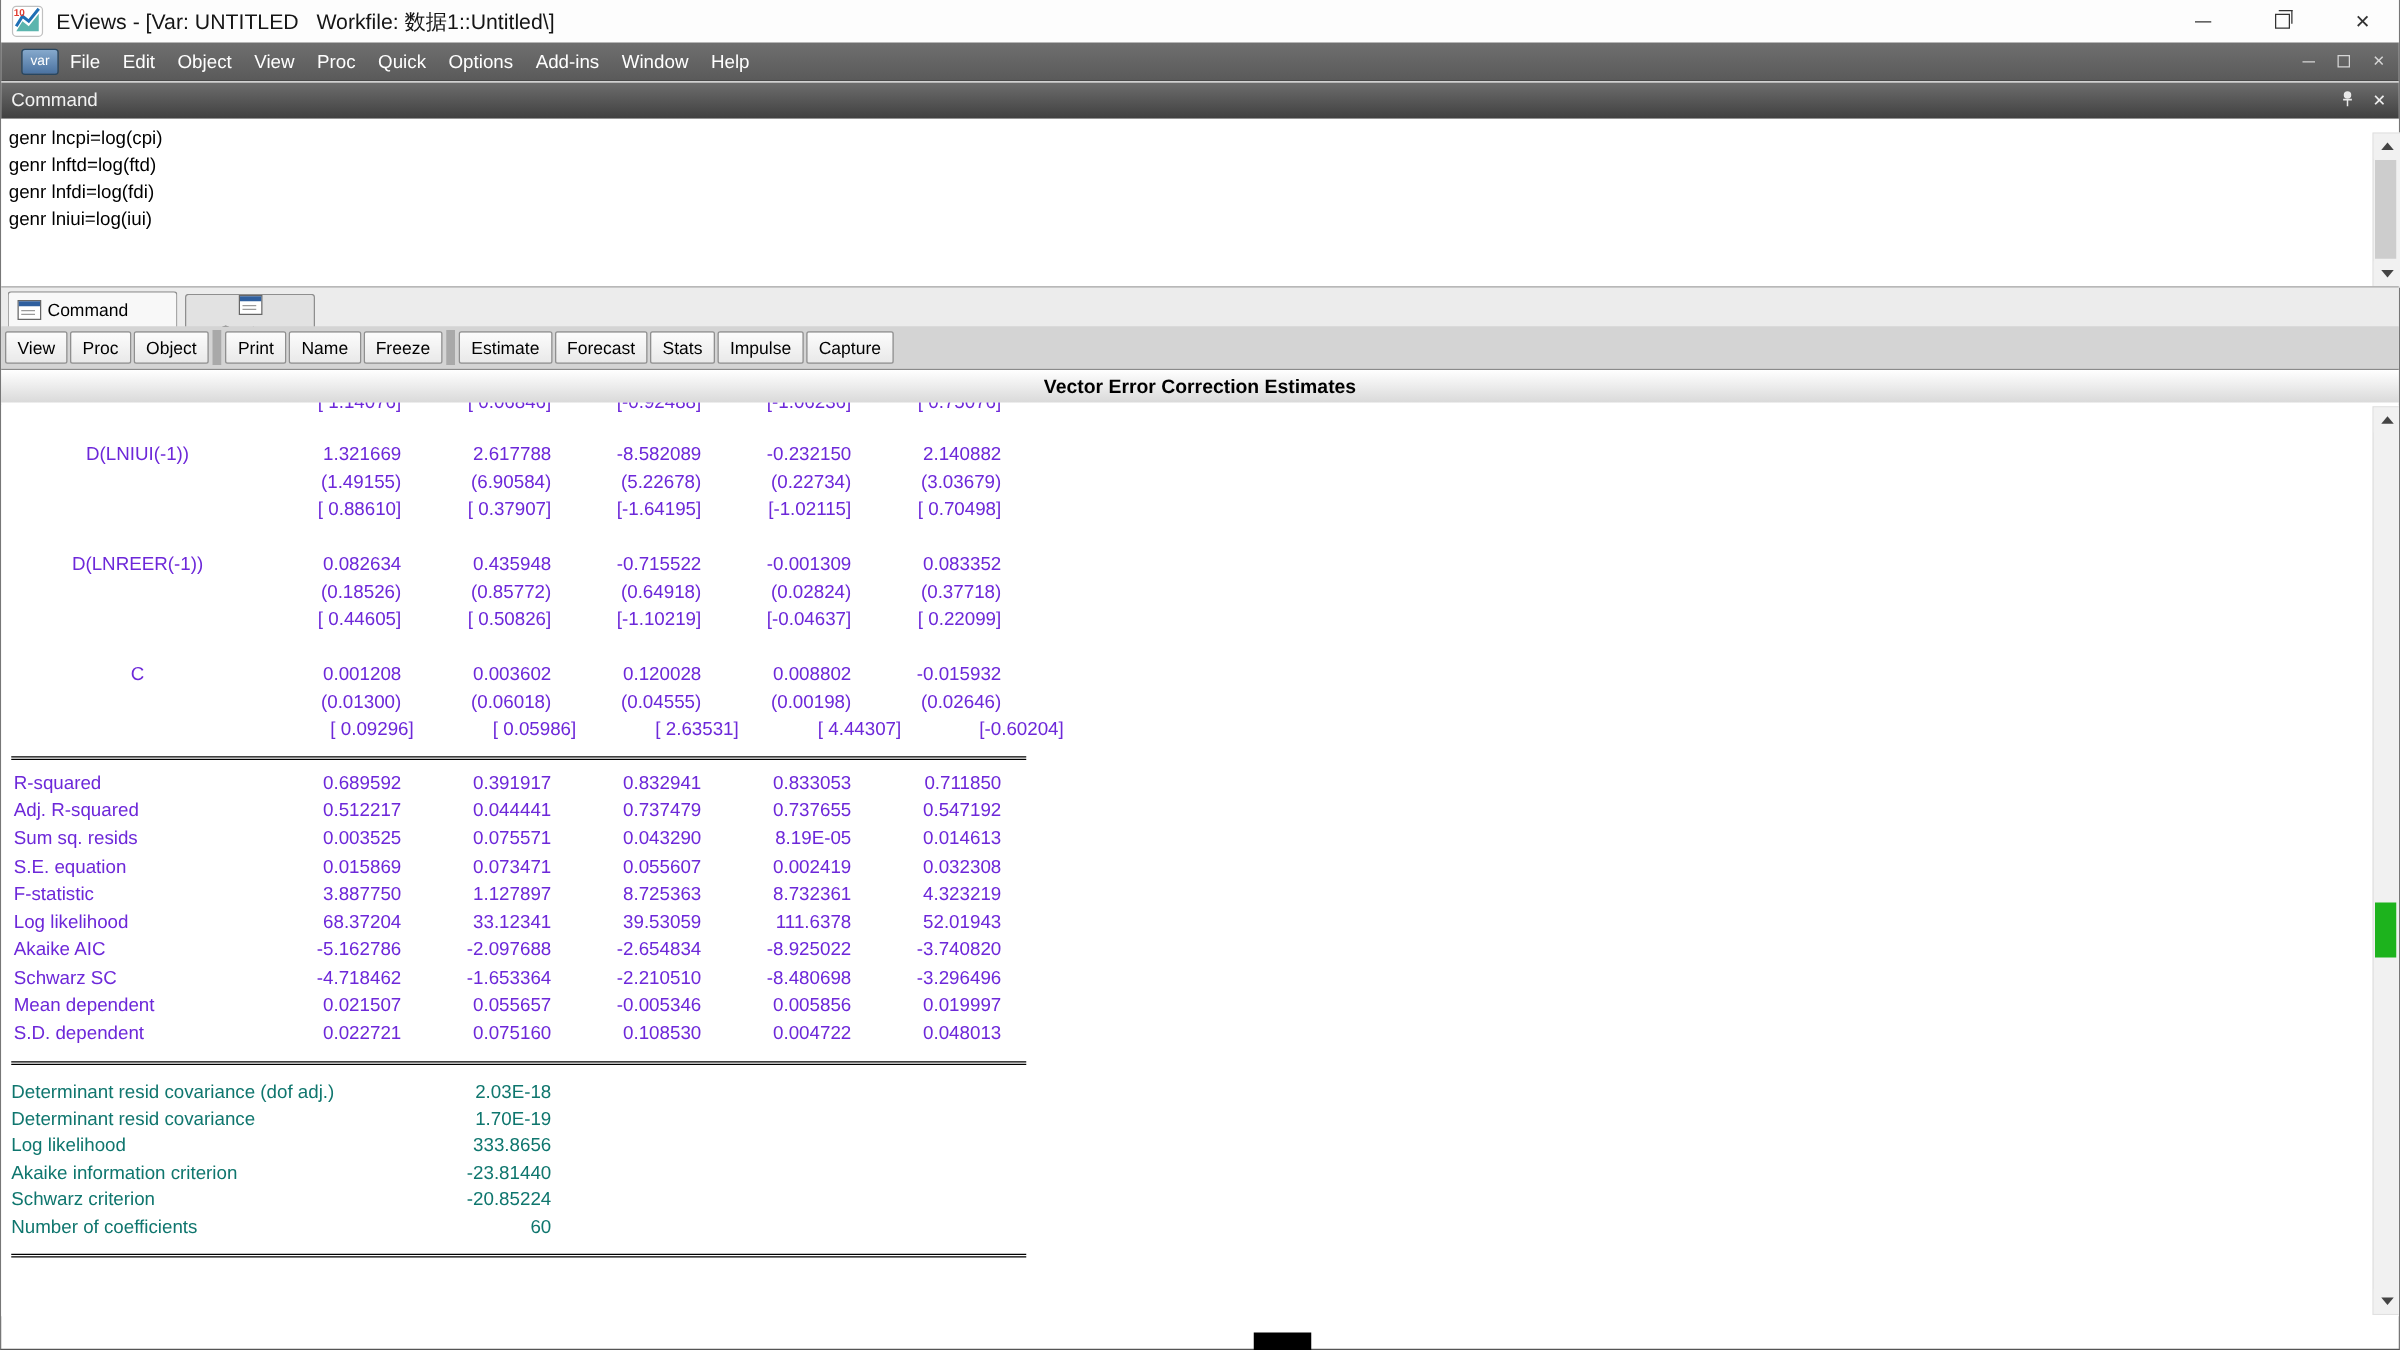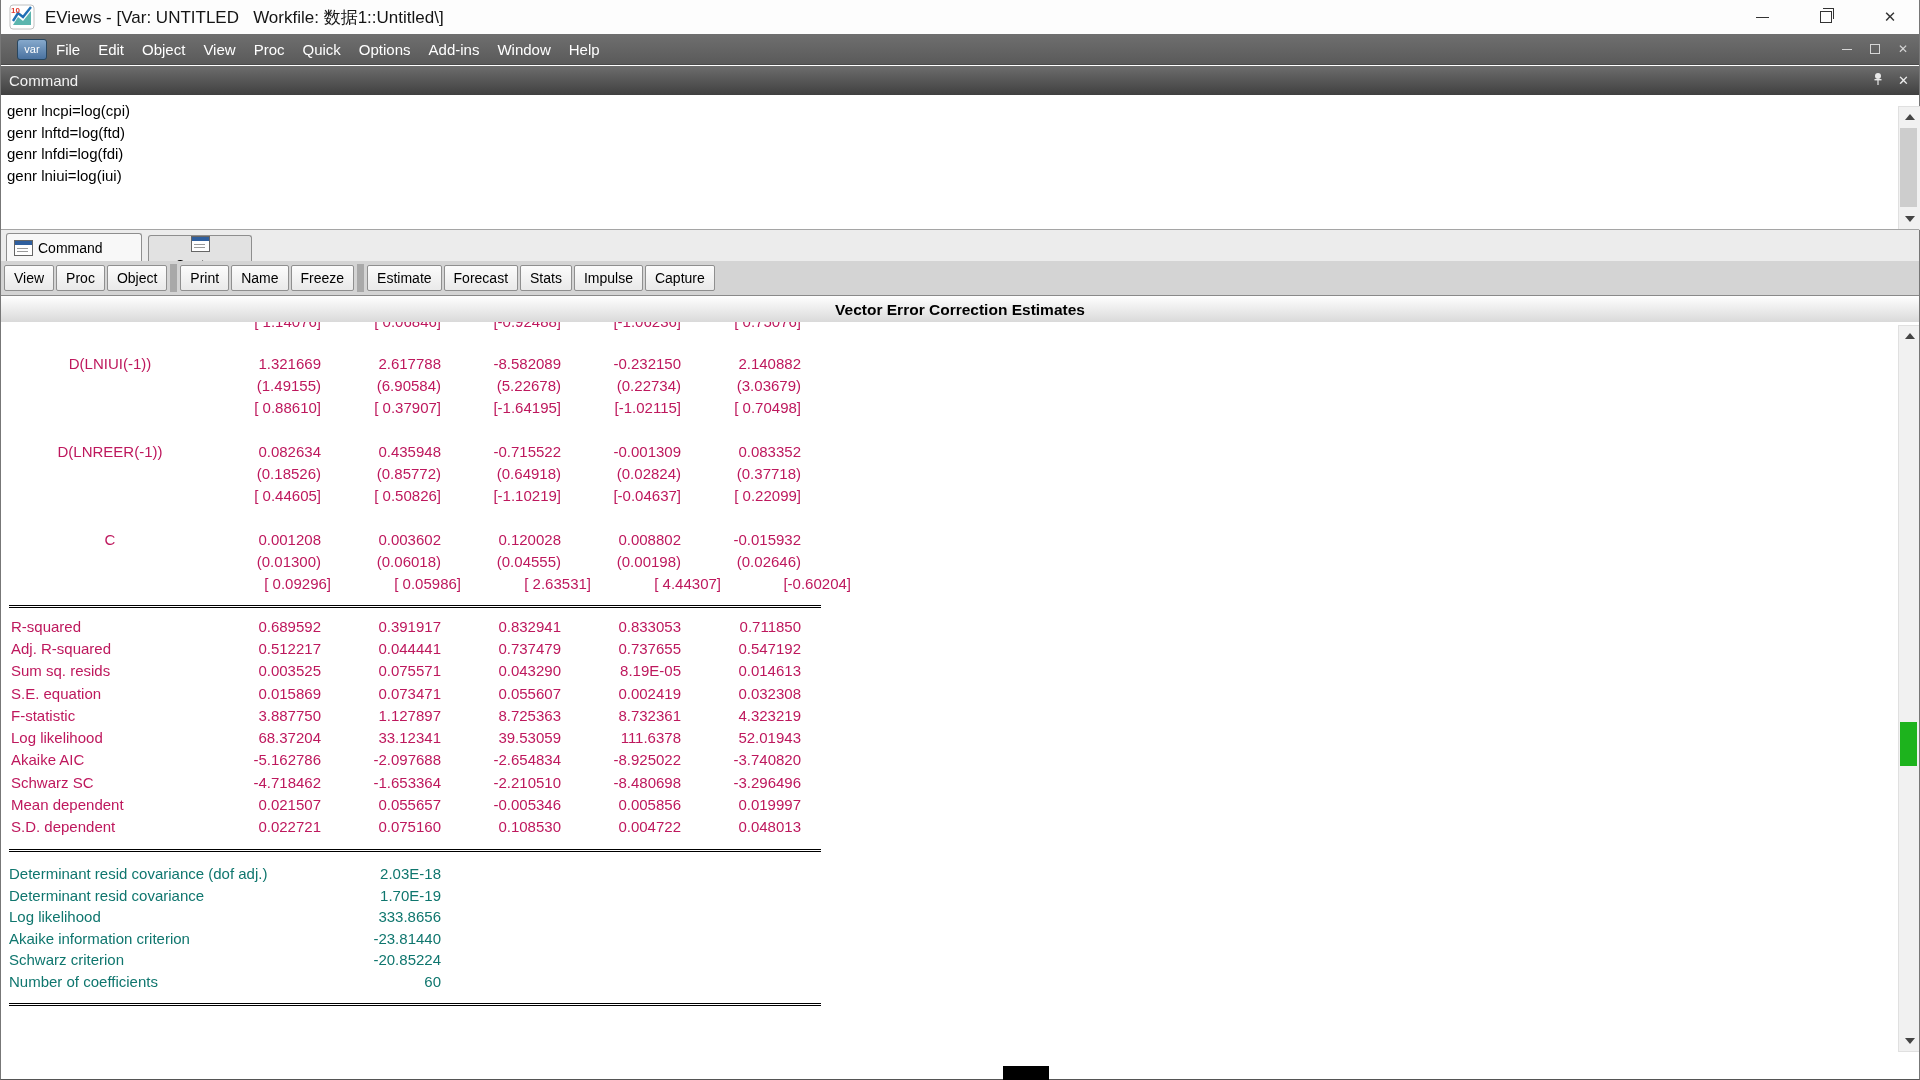--- a/index.html
+++ b/index.html
@@ -54,21 +54,21 @@
   .toolrow{position:absolute;left:0;top:261px;width:100%;height:34px;background:#d4d4d4;display:flex;align-items:center;}
   .tbtn{height:24px;margin:0 1px;padding:0 9px;background:linear-gradient(#fcfcfc,#e9e9e9);border:1px solid #8f8f8f;border-radius:2px;font-size:14px;display:flex;align-items:center;cursor:default;}
   .tsep{width:7px;height:28px;background:#a9a9a9;margin:0 2px;}
   .toolrow .lead{width:2px;}
 
   
   .rephead{position:absolute;left:0;top:295px;width:100%;height:27px;background:linear-gradient(#ffffff,#d8d8d8);border-top:1px solid #8a8a8a;border-bottom:1px solid #aaa;display:flex;align-items:center;justify-content:center;font-size:15.5px;font-weight:bold;color:#000;}
 
   
   .report{position:absolute;left:0;top:322px;width:100%;height:731px;background:#fff;overflow:hidden;}
-  .trow{position:absolute;left:0;width:828px;height:20px;display:grid;grid-template-columns:202px 110px 120px 120px 120px 120px;padding-left:8px;font-size:15px;line-height:20px;color:#be185d;}
+  .trow{position:absolute;left:0;width:828px;height:20px;display:grid;grid-template-columns:202px 110px 120px 120px 120px 120px;padding-left:8px;font-size:15px;line-height:20px;color:#6d28d9;}
   .trow .num{text-align:right;}
   .trow .lbl{text-align:center;}
   .trow .lbl-l{text-align:left;padding-left:2px;}
   .srow{position:absolute;left:8px;width:432px;height:20px;display:flex;justify-content:space-between;font-size:15px;line-height:20px;color:#0f766e;}
   .dsep{position:absolute;left:8px;width:812px;height:1px;border-top:1px solid #000;border-bottom:1px solid #000;}
 
   
   .statusbar{position:absolute;left:0;top:1053px;width:100%;height:27px;background:#3b3b3b;color:#efefef;font-size:13.5px;}
   .statusbar .seg{position:absolute;top:0;height:27px;display:flex;align-items:center;}
   .statusbar .vdiv{position:absolute;top:3px;height:21px;width:1px;background:#6a6a6a;}

